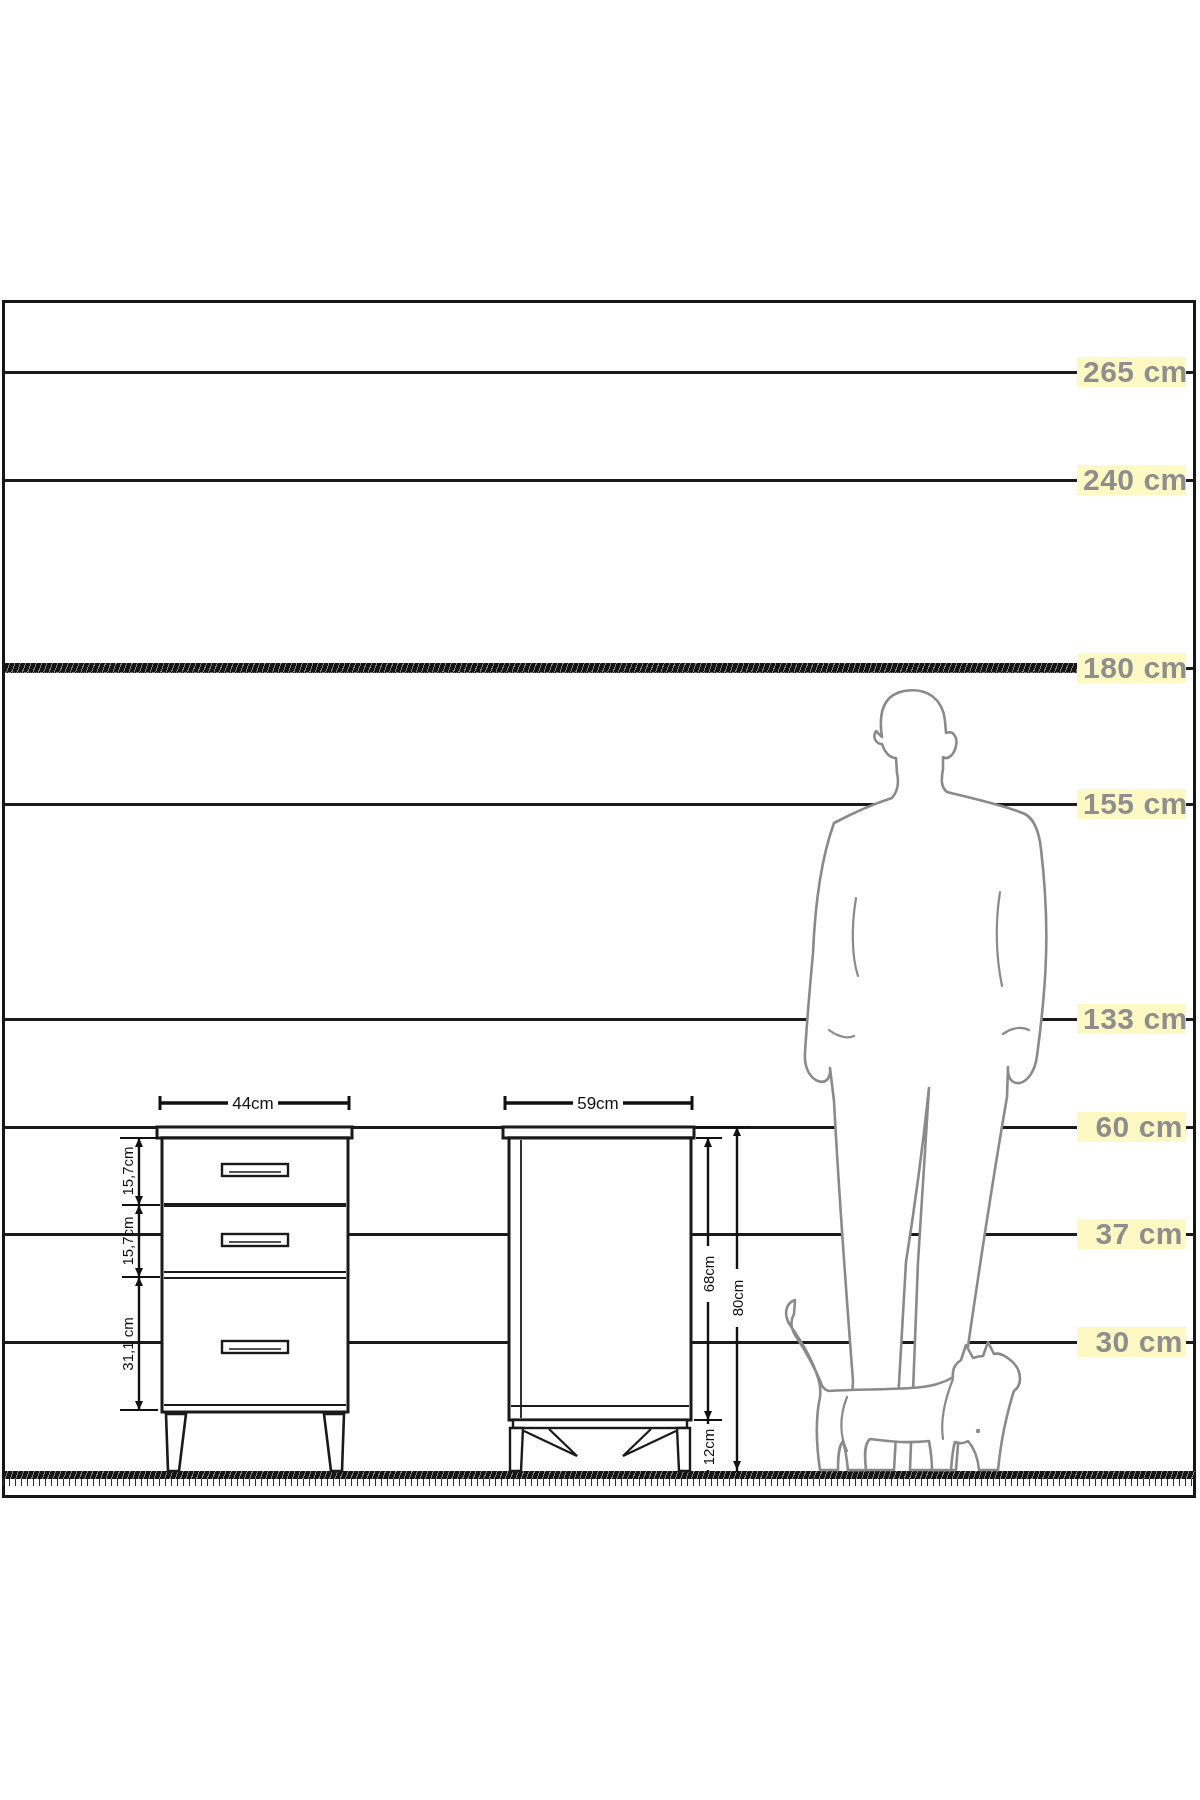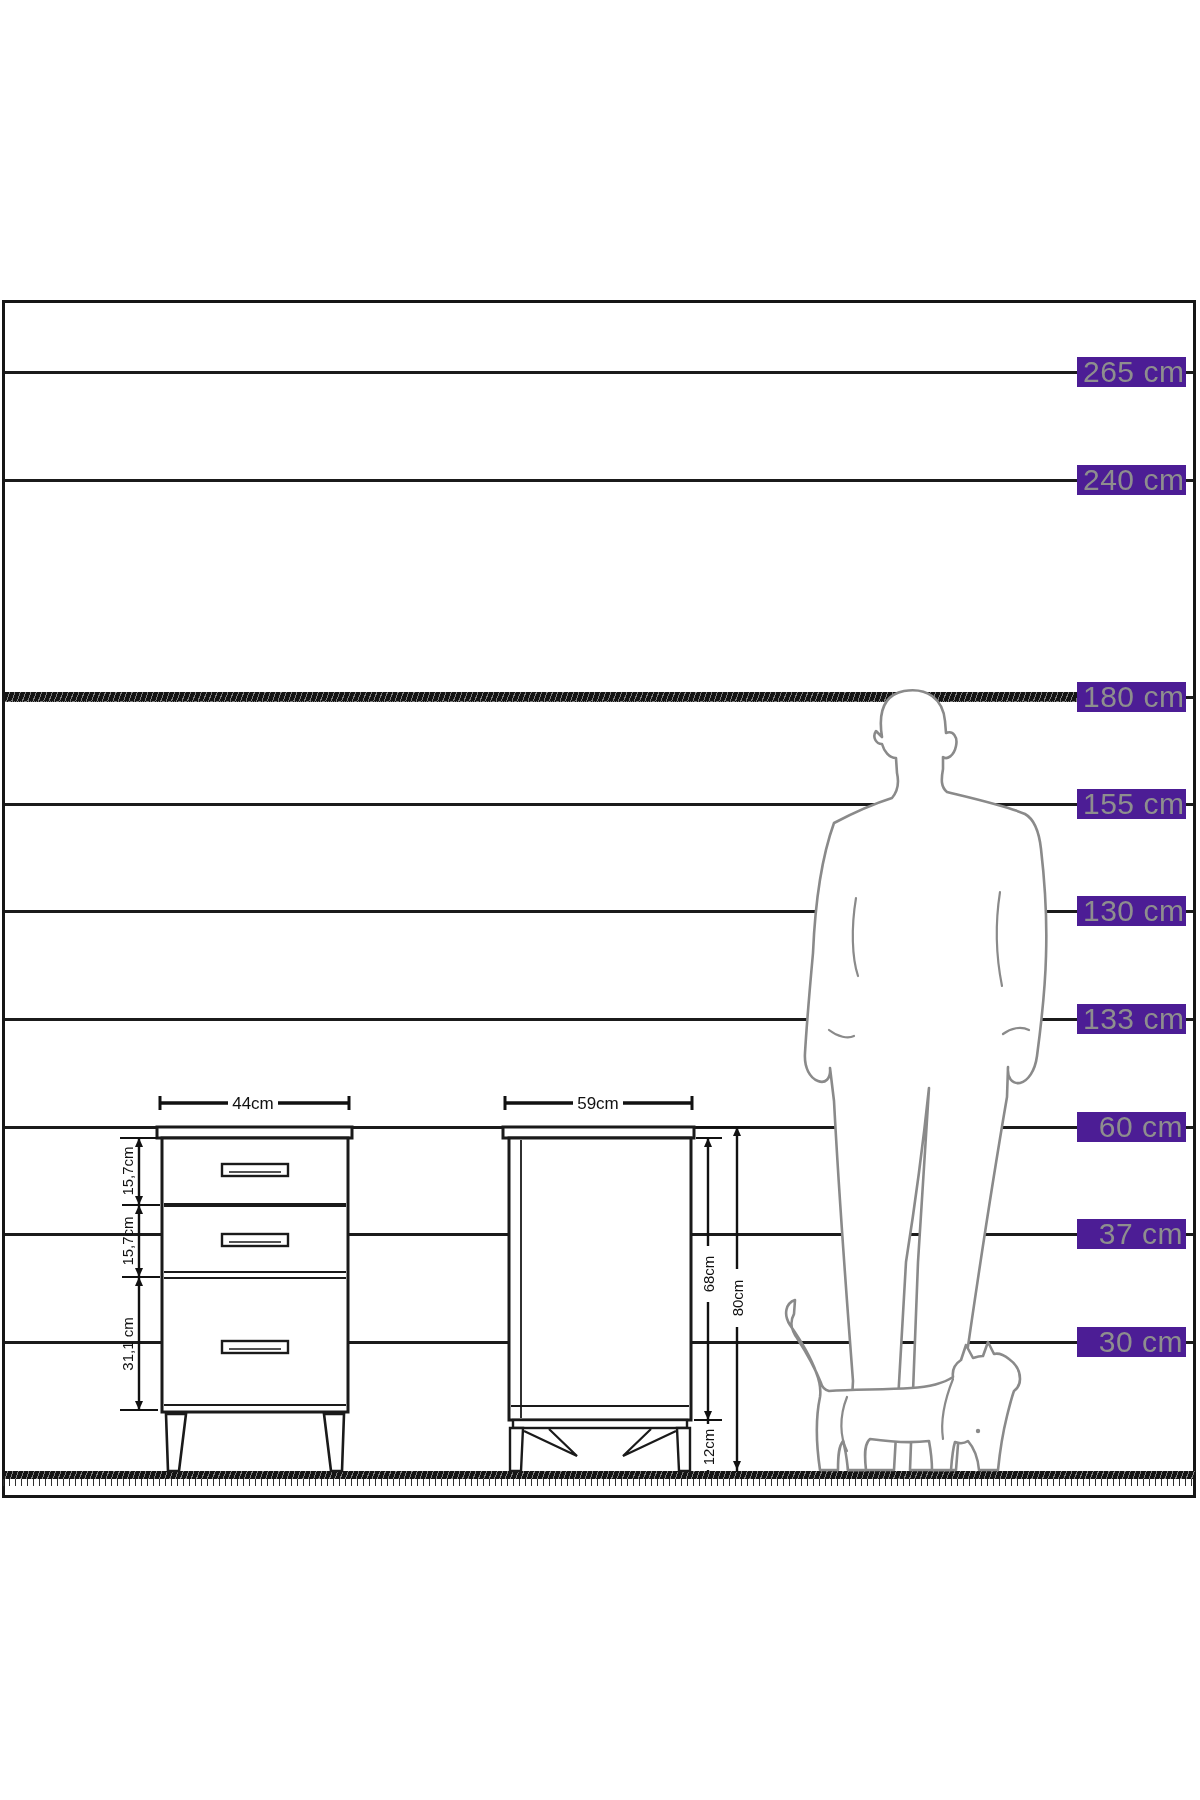--- a/index.html
+++ b/index.html
@@ -17,21 +17,21 @@
     transform:translateY(-50%);
   }
   .sline{flex:1;height:3px;background:#1b1b1b;}
   .scale-row.thick .sline{
     height:9px;background:#141414;
     background-image:repeating-linear-gradient(110deg,rgba(255,255,255,0) 0 4px,rgba(255,255,255,.45) 4px 5px);
     border-bottom:1px dotted #777;
   }
   .slabel{
     width:100px;text-align:right;color:#8e8e8e;font-size:30px;line-height:1;
-    padding:0 3px 0 6px;letter-spacing:.5px;white-space:nowrap;background:#4c1d95;
+    padding:0 3px 0 6px;letter-spacing:.5px;white-space:nowrap;background:#fef9c3;font-weight:bold;
   }
   .stick{width:7px;height:3px;background:#1b1b1b;}
   
   .ground{
     position:absolute;left:3px;top:1471px;width:1193px;height:8px;background:#141414;
     background-image:repeating-linear-gradient(110deg,rgba(255,255,255,0) 0 4px,rgba(255,255,255,.45) 4px 5px);
   }
   .ground::after{
     content:"";position:absolute;left:0;right:0;top:8px;height:7px;
     background:repeating-linear-gradient(90deg,#303030 0 1.5px,transparent 1.5px 6px);
@@ -58,33 +58,28 @@
   <div class="scale-row" style="top:372px">
     <span class="sline"></span>
     <span class="slabel">265 cm</span>
     <span class="stick"></span>
   </div>
   <div class="scale-row" style="top:480px">
     <span class="sline"></span>
     <span class="slabel">240 cm</span>
     <span class="stick"></span>
   </div>
-  <div class="scale-row thick" style="top:697px">
+  <div class="scale-row thick" style="top:668px">
     <span class="sline"></span>
     <span class="slabel">180 cm</span>
     <span class="stick"></span>
   </div>
   <div class="scale-row" style="top:804px">
     <span class="sline"></span>
     <span class="slabel">155 cm</span>
-    <span class="stick"></span>
-  </div>
-  <div class="scale-row" style="top:911px">
-    <span class="sline"></span>
-    <span class="slabel">130 cm</span>
     <span class="stick"></span>
   </div>
   <div class="scale-row" style="top:1019px">
     <span class="sline"></span>
     <span class="slabel">133 cm</span>
     <span class="stick"></span>
   </div>
   <div class="scale-row" style="top:1127px">
     <span class="sline"></span>
     <span class="slabel">60 cm</span>

